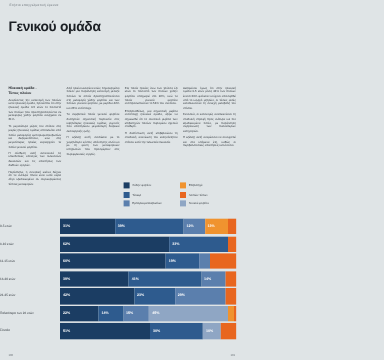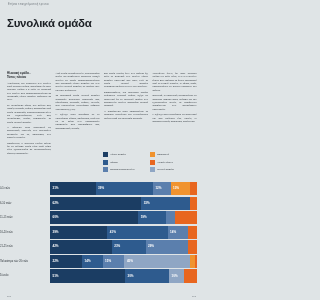--- a/index.html
+++ b/index.html
@@ -110,21 +110,21 @@
   .pg.r{right:7px;}
 </style>
 </head>
 <body>
 
 <div class="page">
 
   <div class="eyebrow">Ετήσια  επαγγελματική  έρευνα</div>
 
   <div class="title">
-    <span class="l2">Συνολικά ομάδα</span>
+    <span class="l2">Γενικού ομάδα</span>
   </div>
 
   <div class="cols">
     <div class="col">
       <div class="colhead">
         <div>Ηλικιακή ομάδα -</div>
         <div>Τύπος πλοίου</div>
       </div>
       <div class="colbody">
         <p>Αναλύοντας την κατανομή των πλοίων κατά ηλικιακή ομάδα, προκύπτει ότι στην ηλικιακή ομάδα 0-5 ετών το ποσοστό των πλοίων που δραστηριοποιούνται σε μεταφορές χύδην φορτίου ανέρχεται σε 31%.</p>

